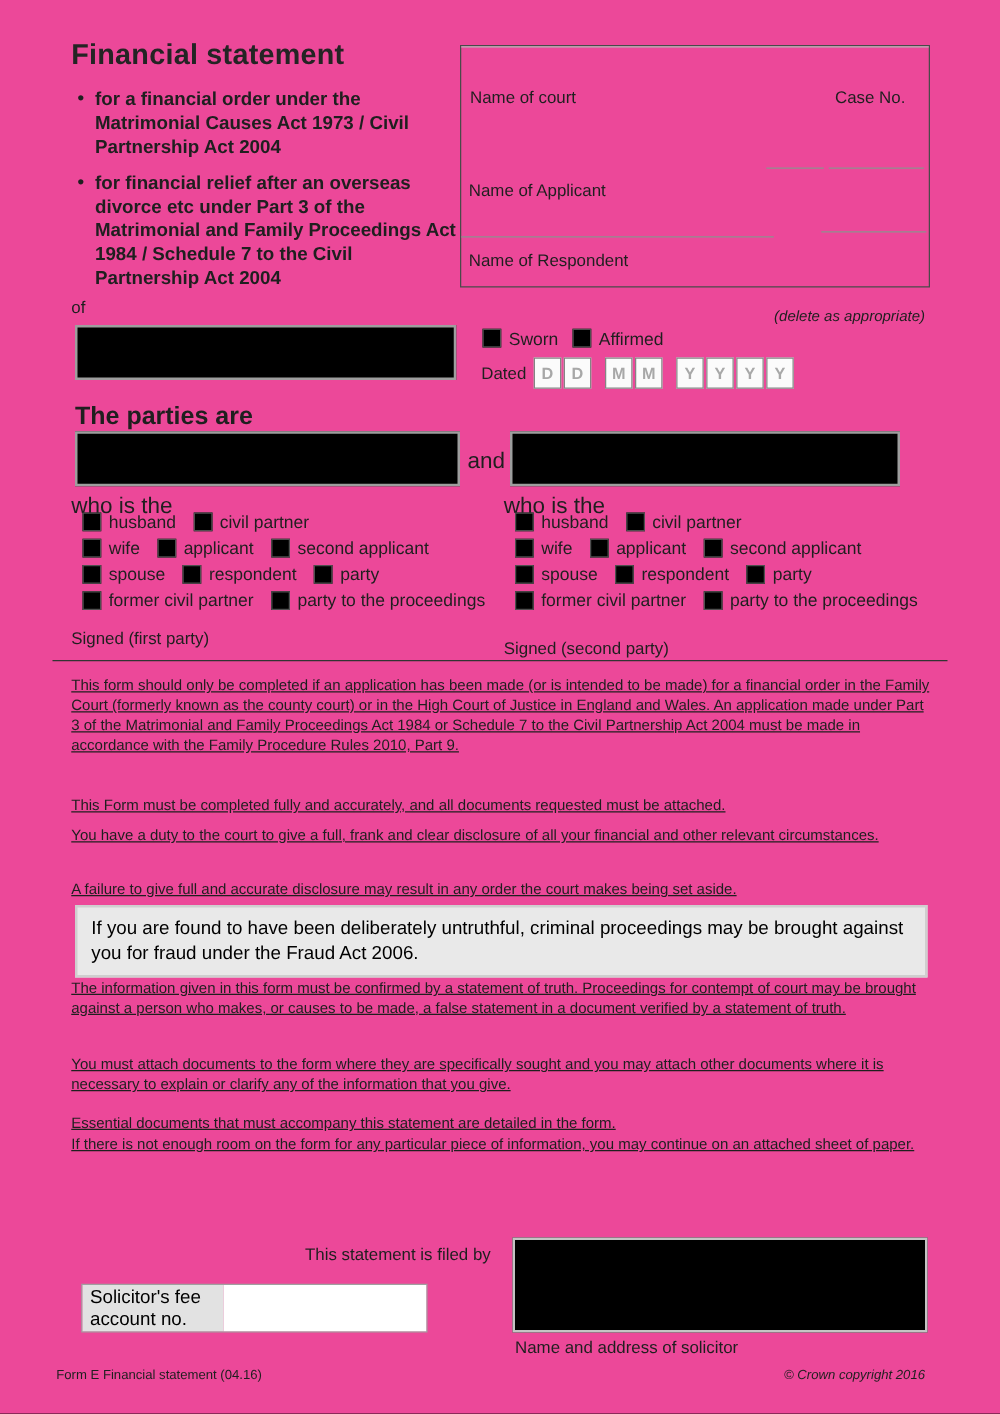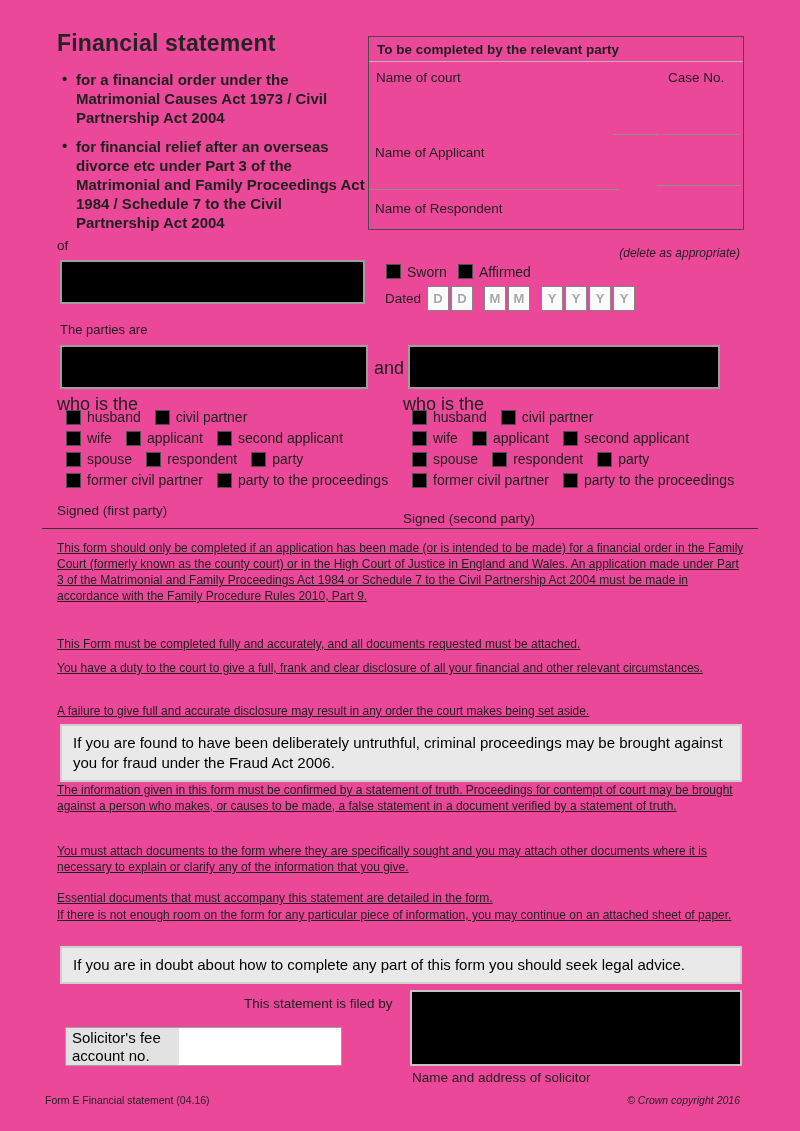--- a/index.html
+++ b/index.html
@@ -15,21 +15,21 @@
   .court-rule{border-top:1px solid #b8b8b8;}
   .lbl{font-size:13.5px;text-align:center;}
   .fieldline{border-top:1px solid #8f8f8f;}
   .namebox{border:2px solid #9e9e9e;background:#000;}
   .cb{display:inline-block;width:13px;height:13px;border:1.5px solid #4f4f4f;background:#000;vertical-align:middle;}
   .cbl{font-size:14px;vertical-align:middle;margin-left:6px;}
   .note-it{font-style:italic;font-size:12px;}
   .dcell{display:inline-block;width:20px;height:23px;background:#fbfbfb;border:1px solid #858585;
          color:#a8a8a8;font-weight:bold;font-size:13px;line-height:23px;text-align:center;margin-right:2px;}
   .dgap{margin-left:9px;}
-  .h2{font-size:13px;font-weight:normal;}
+  .h2{font-size:20px;font-weight:bold;}
   .who{font-size:18px;}
   .grid{display:flex;flex-direction:column;gap:5px;}
   .grow{display:flex;align-items:center;gap:14px;}
   .gitem{display:flex;align-items:center;}
   .para{font-size:12px;line-height:16px;width:688px;text-decoration:underline;}
   .warn{background:#e9e9e9;border:2px solid #cfcfcf;color:#000;font-size:15px;line-height:20px;
         padding:7px 11px;width:656px;}
   .bigbox{border:2px solid #c4c4c4;background:#000;}
   .feewrap{display:flex;border:1px solid #a0a0a0;width:275px;height:37px;}
   .feelabel{background:#e2e2e2;color:#000;font-size:15px;line-height:18px;padding:1px 6px;width:101px;}
@@ -48,21 +48,20 @@
       <span class="bullet-dot">•</span>
       <span class="bullet-text">for a financial order under the Matrimonial Causes Act 1973 / Civil Partnership Act 2004</span>
     </div>
     <div class="bullet-row">
       <span class="bullet-dot">•</span>
       <span class="bullet-text">for financial relief after an overseas divorce etc under Part 3 of the Matrimonial and Family Proceedings Act 1984 / Schedule 7 to the Civil Partnership Act 2004</span>
     </div>
   </div>
 
   <div class="abs court-box" style="left:368px;top:36px;width:374px;height:192px;">
-    <div class="court-head">To be completed by the relevant party</div>
     <div class="court-rule"></div>
     <div class="abs lbl" style="left:7px;top:33px;">Name of court</div>
     <div class="abs lbl" style="left:299px;top:33px;">Case No.</div>
     <div class="abs fieldline" style="left:244px;top:97px;width:46px;"></div>
     <div class="abs fieldline" style="left:294px;top:97px;width:76px;"></div>
     <div class="abs lbl" style="left:6px;top:108px;">Name of Applicant</div>
     <div class="abs fieldline" style="left:0px;top:152px;width:250px;"></div>
     <div class="abs fieldline" style="left:288px;top:148px;width:84px;"></div>
     <div class="abs lbl" style="left:6px;top:164px;">Name of Respondent</div>
   </div>
@@ -202,21 +201,20 @@
   <div class="abs para" style="left:57px;top:703px;">A failure to give full and accurate disclosure may result in any order the court makes being set aside.</div>
   <div class="abs para" style="left:57px;top:660px;">You have a duty to the court to give a full, frank and clear disclosure of all your financial and other relevant circumstances.</div>
 
   <div class="abs warn" style="left:60px;top:724px;">If you are found to have been deliberately untruthful, criminal proceedings may be brought against you for fraud under the Fraud Act 2006.</div>
 
   <div class="abs para" style="left:57px;top:782px;">The information given in this form must be confirmed by a statement of truth. Proceedings for contempt of court may be brought against a person who makes, or causes to be made, a false statement in a document verified by a statement of truth.</div>
   <div class="abs para" style="left:57px;top:843px;">You must attach documents to the form where they are specifically sought and you may attach other documents where it is necessary to explain or clarify any of the information that you give.</div>
   <div class="abs para" style="left:57px;top:890px;">Essential documents that must accompany this statement are detailed in the form.</div>
   <div class="abs para" style="left:57px;top:907px;">If there is not enough room on the form for any particular piece of information, you may continue on an attached sheet of paper.</div>
 
-  <div class="abs warn" style="left:60px;top:946px;">If you are in doubt about how to complete any part of this form you should seek legal advice.</div>
 
   <div class="abs lbl" style="left:244px;top:996px;">This statement is filed by</div>
   <div class="abs bigbox" style="left:410px;top:990px;width:328px;height:72px;"></div>
   <div class="abs lbl" style="left:412px;top:1070px;">Name and address of solicitor</div>
 
   <div class="abs feewrap" style="left:65px;top:1027px;">
     <div class="feelabel">Solicitor's fee account no.</div>
     <div class="feeval"></div>
   </div>
 

